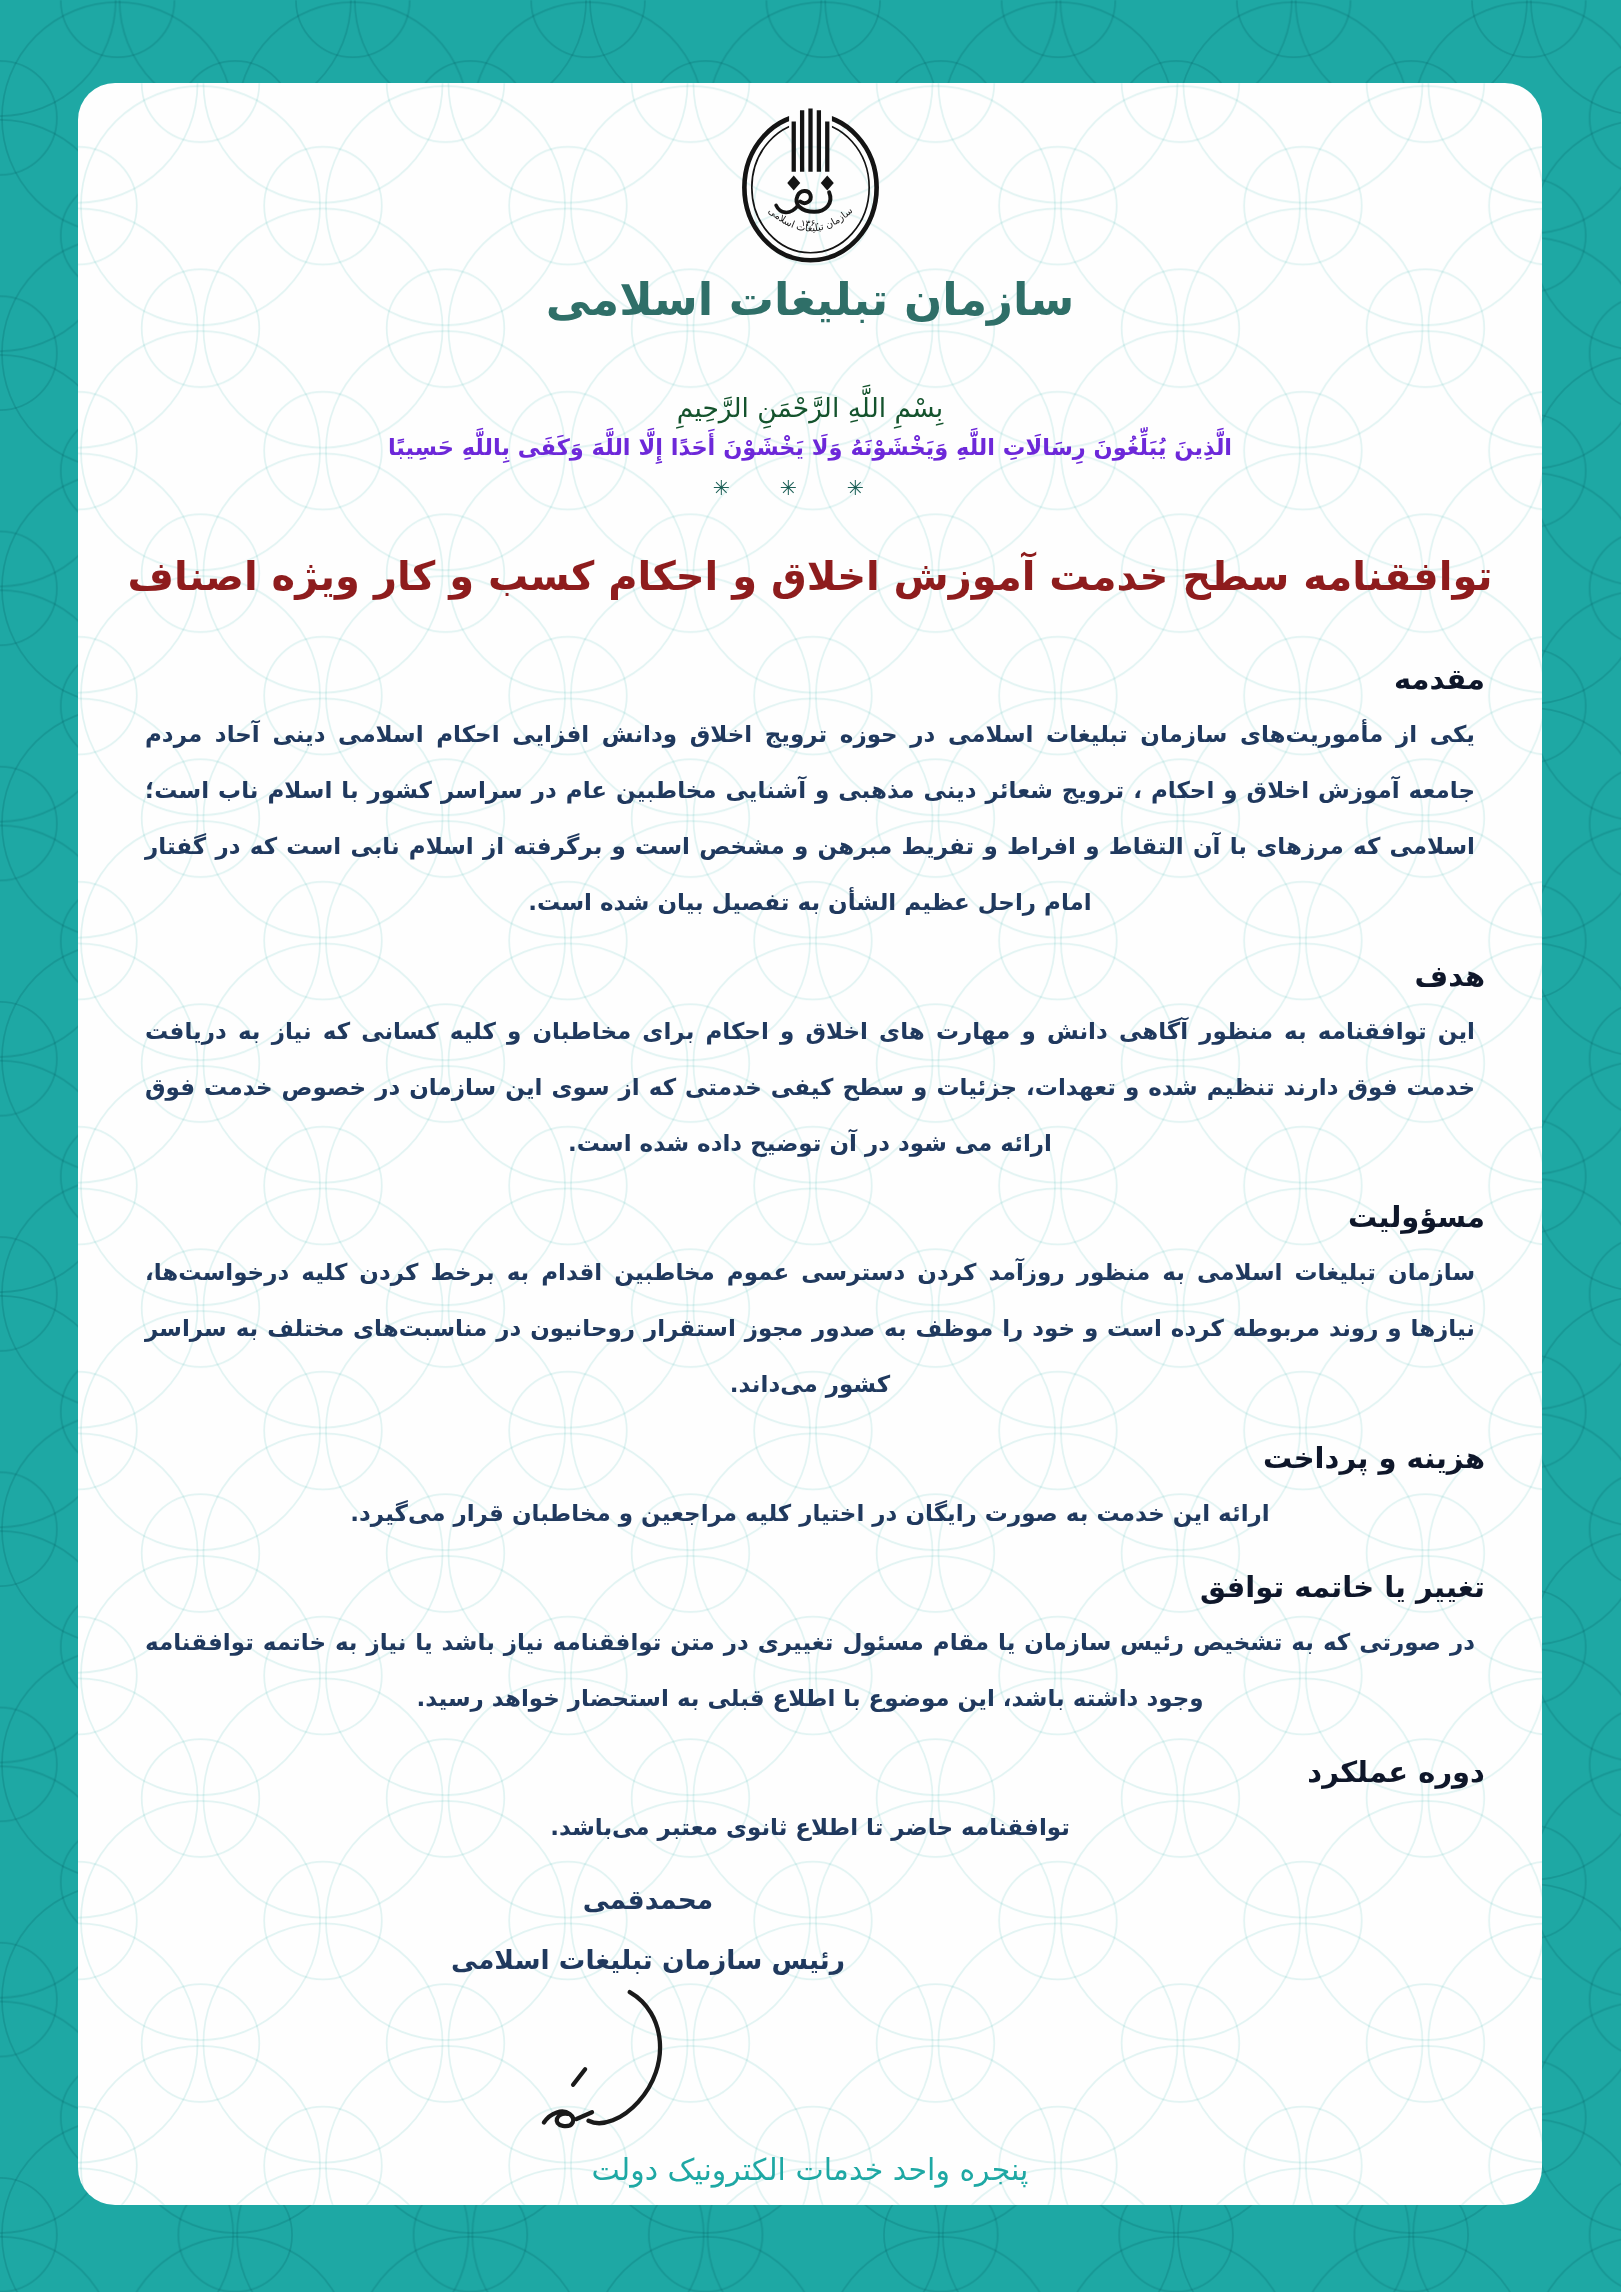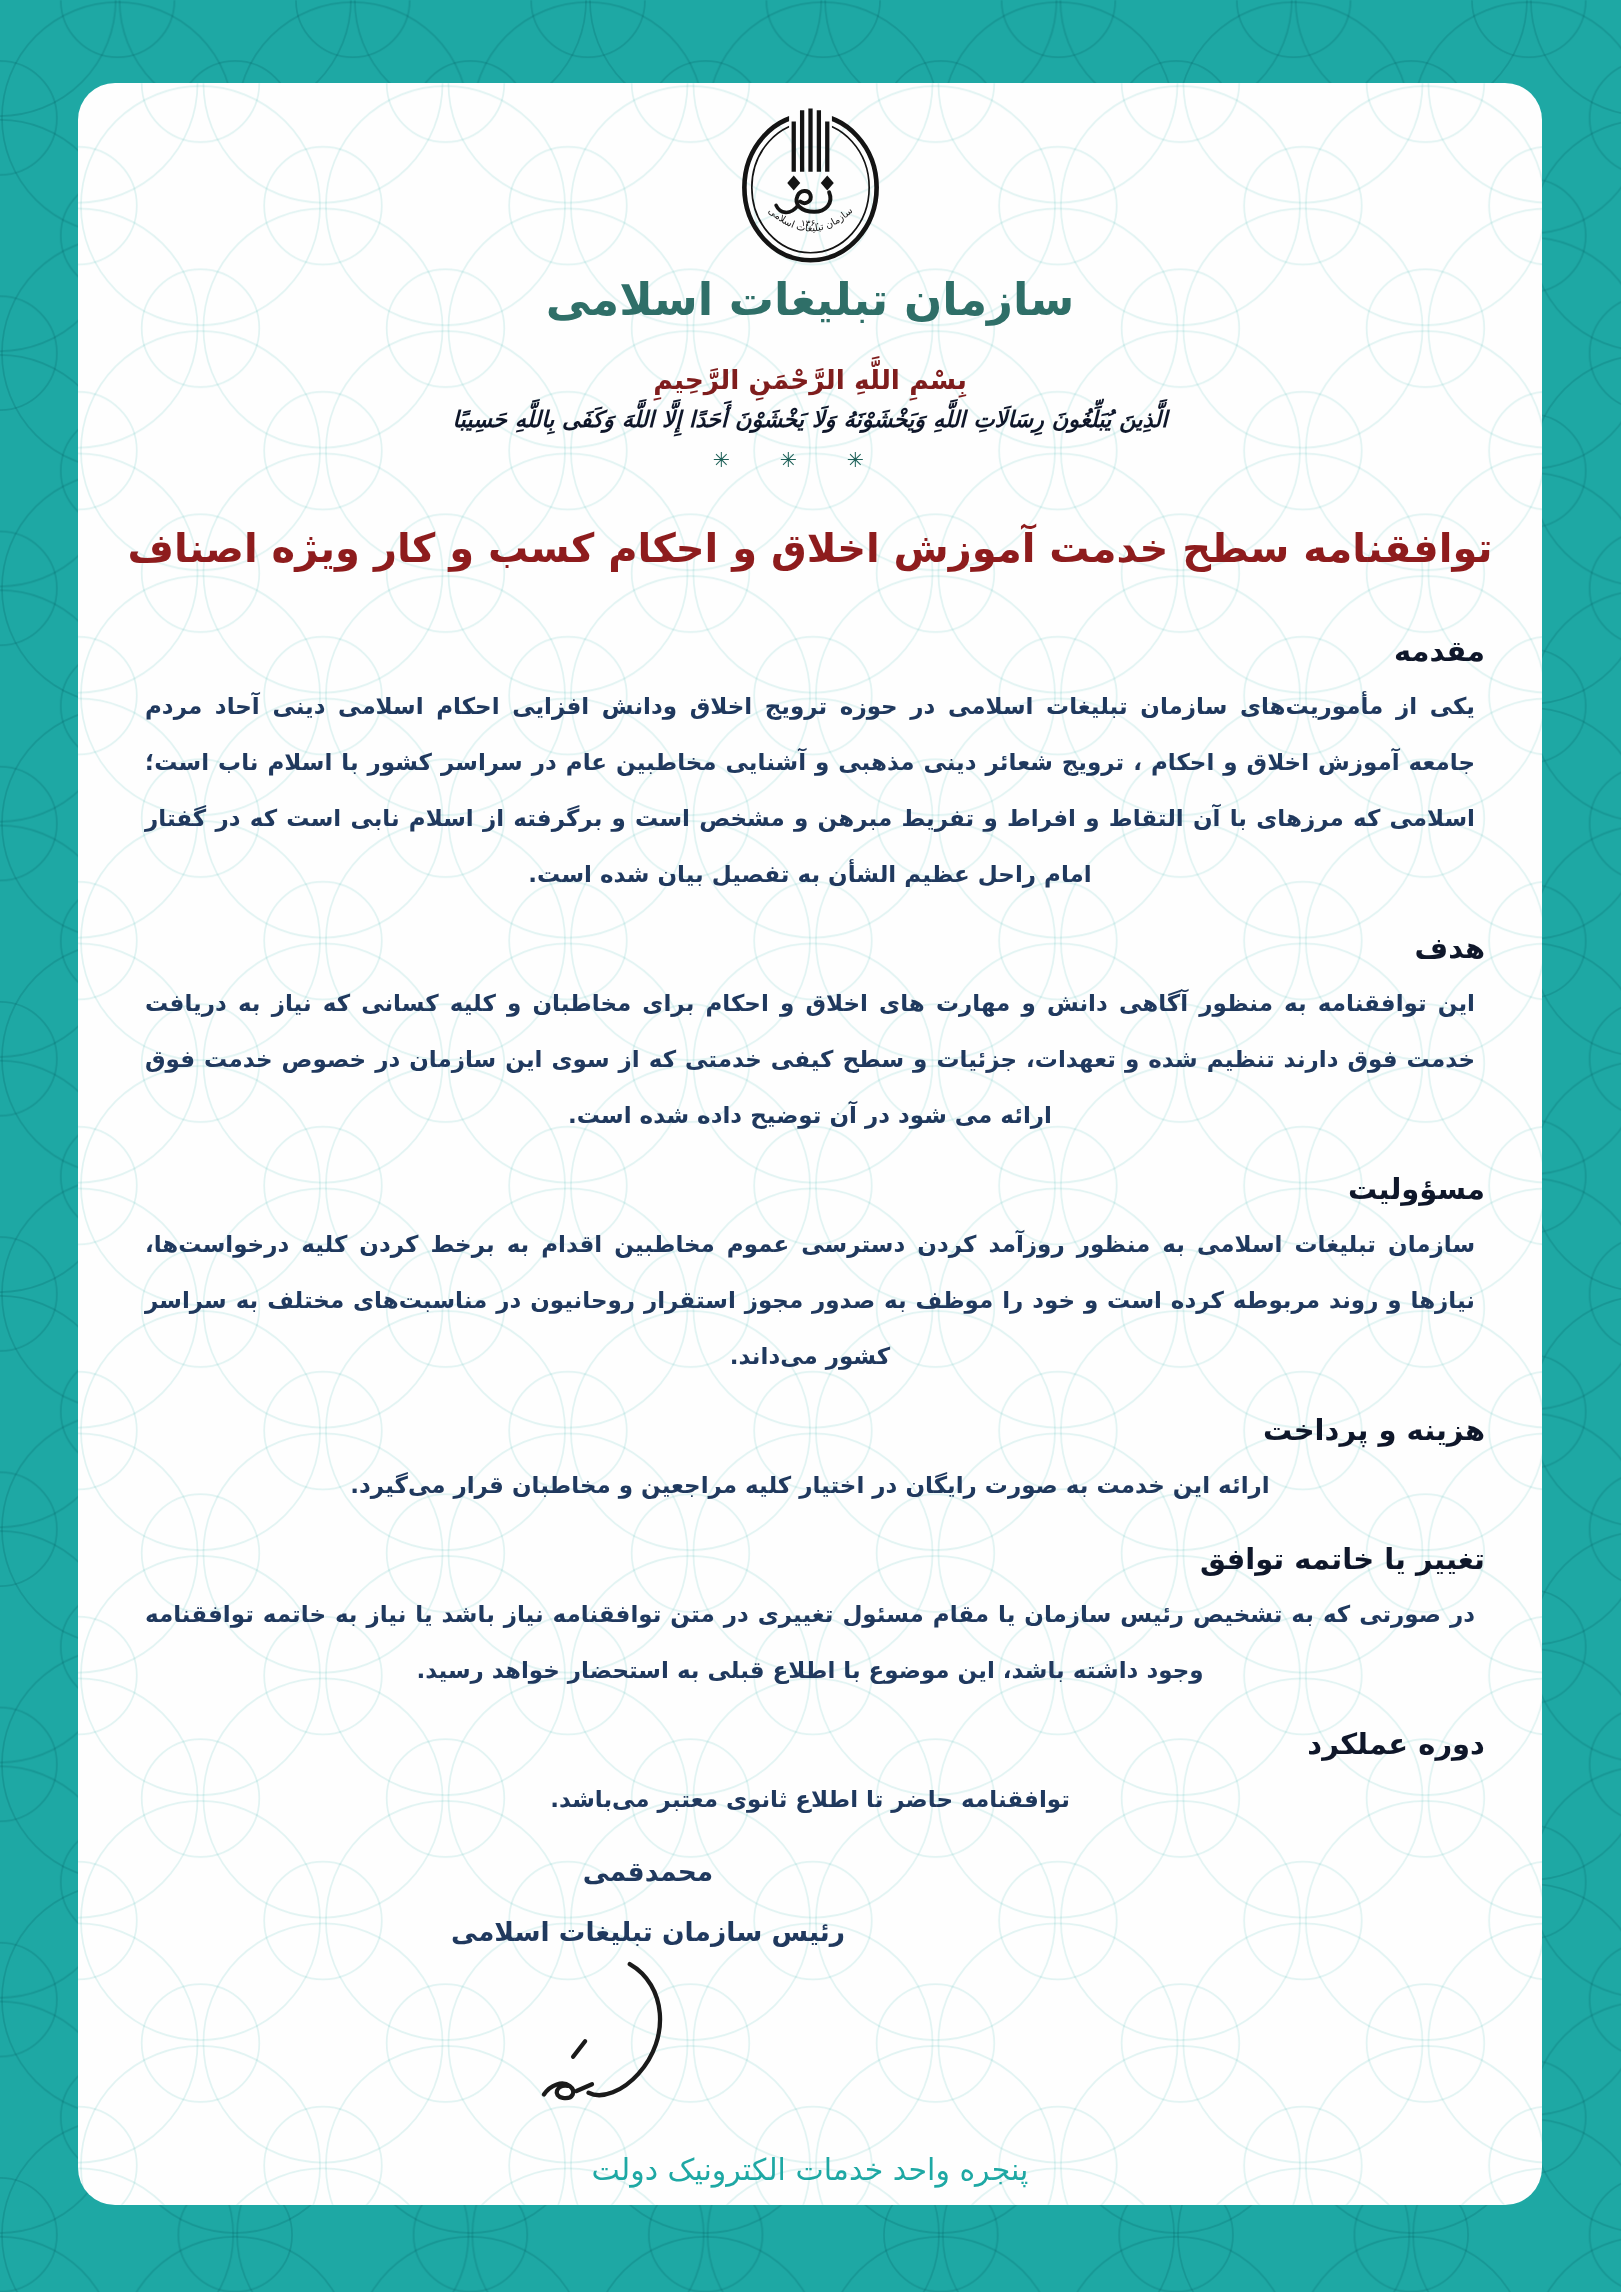--- a/index.html
+++ b/index.html
@@ -40,31 +40,30 @@
   .logo-wrap { padding-top: 15.7px; }
   .logo { width: 149px; height: 166px; }
   .brand-calligraphy {
     margin-top: 3.9px;
     font-size: 45px;
     font-weight: bold;
     color: #2f6f68;
     letter-spacing: -1px;
   }
   .bismillah {
-    margin-top: 38px;
+    margin-top: 66px;
     font-size: 26.5px;
-    font-weight: bold;
-    color: #7f1d1d;
+    font-weight: normal;
+    color: #14532d;
   }
   .verse {
     margin-top: 11.8px;
     font-size: 22.5px;
     font-weight: bold;
-    color: #0f172a;
-    font-style: italic;
+    color: #6d28d9;
   }
   .ornament {
     margin-top: 15.7px;
     font-size: 20.6px;
     color: #1c5f57;
     letter-spacing: 21.6px;
     text-indent: 21.6px;
   }
   .doc-title {
     margin: 53px 39px 0 39px;

